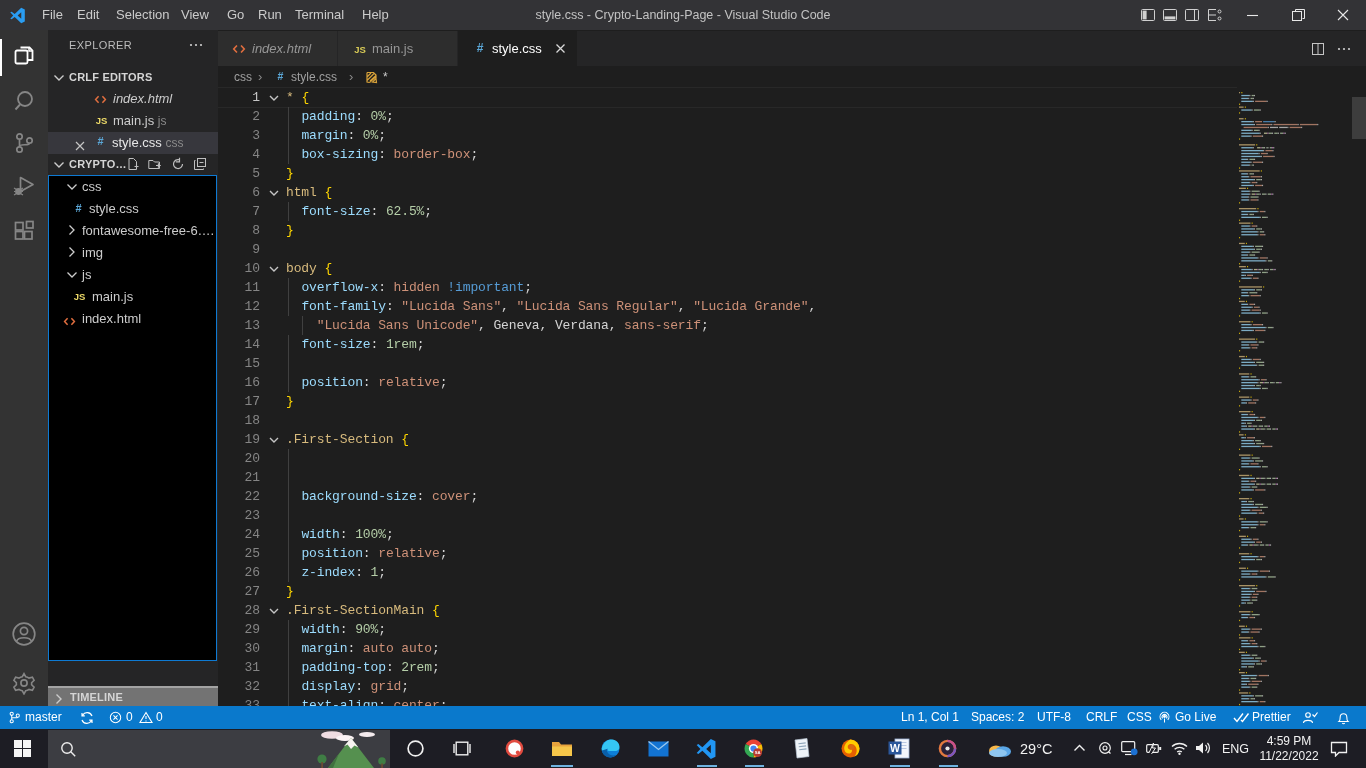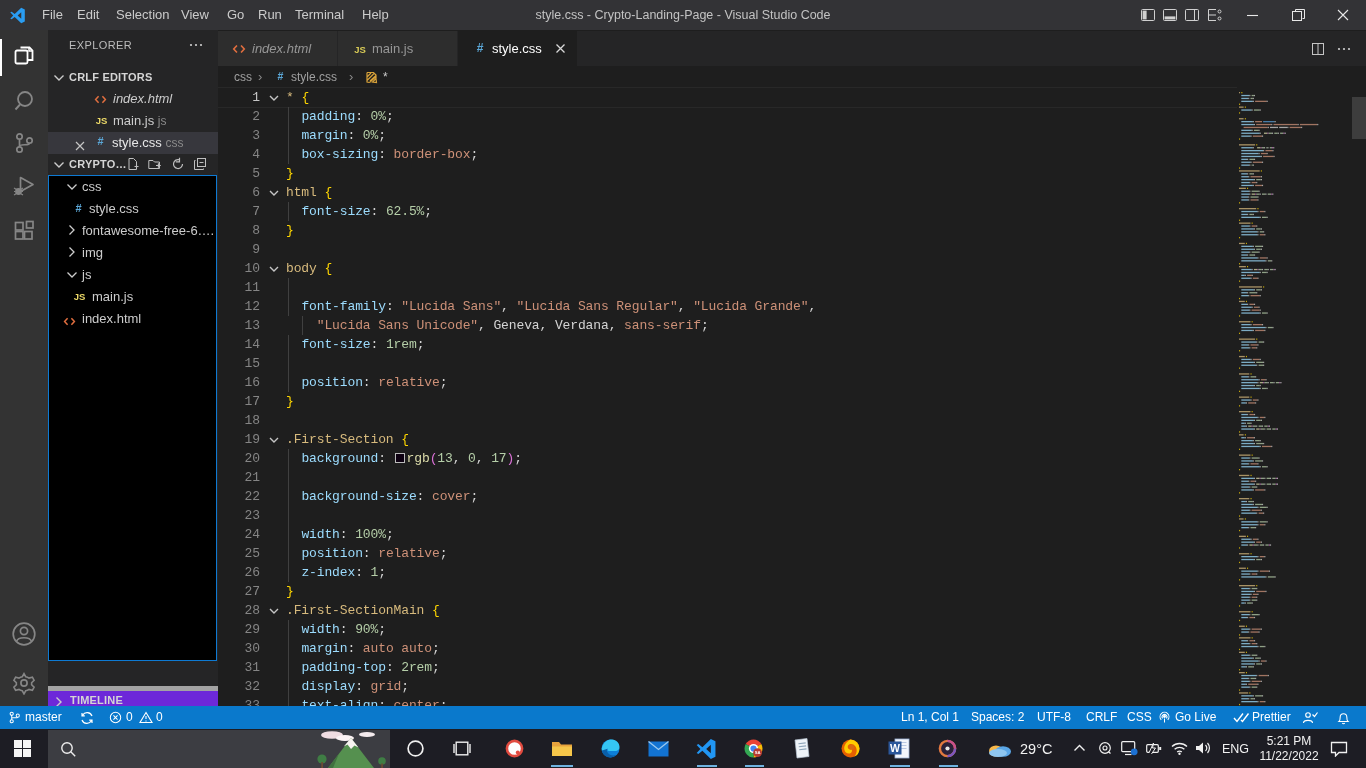--- a/index.html
+++ b/index.html
@@ -225,21 +225,21 @@
           <span class="abs" style="left:43px;color:#cccccc">main.js</span>
         </div>
   <div class="srow" style="top:132px">
           <span class="abs" style="left:14px;top:5px"><svg width="13" height="13" viewBox="0 0 13 13">
               <path d="M4.6 3.2 L1.6 6.5 4.6 9.8 M8.4 3.2 L11.4 6.5 8.4 9.8" stroke="#e06e3f" fill="none" stroke-width="1.5"></path>
             </svg></span>
           <span class="abs" style="left:33px;color:#cccccc">index.html</span>
         </div>
  </div>
 
- <div class="abs" style="left:0;top:656px;width:170px;height:20px;background:#6d28d9;border-top:5px solid #a3a3a3">
+ <div class="abs" style="left:0;top:656px;width:170px;height:20px;background:#737373;border-top:2px solid #a3a3a3">
   <svg class="abs" style="left:7px;top:5px" width="8" height="12" viewBox="0 0 8 12">
           <path d="M1.5 1.5 L6 6 1.5 10.5" stroke="#ccc" fill="none" stroke-width="1.4"></path>
         </svg>
   <span class="abs shead" style="left:22px;top:3px">TIMELINE</span>
  </div>
 </div>
 
 <div id="tabbar">
  <div class="tab" style="left:0;width:119px;background:#2d2d2d">
   <span class="abs" style="left:14px;top:11px"><svg width="14" height="14" viewBox="0 0 13 13">
@@ -351,31 +351,31 @@
       <svg class="fold" style="top:103px" width="10" height="6" viewBox="0 0 10 6">
         <path d="M1 1 L5 5 L9 1" stroke="#c5c5c5" fill="none" stroke-width="1.4"></path>
       </svg>
       <div class="cl" style="top:115px"><i class="u">  </i><i class="p">font-size</i><i class="u">: </i><i class="n">62.5%</i><i class="u">;</i></div>
       <div class="cl" style="top:134px"><i class="b">}</i></div>
       <div class="cl" style="top:153px"></div>
       <div class="cl" style="top:172px"><i class="s">body </i><i class="b">{</i></div>
       <svg class="fold" style="top:179px" width="10" height="6" viewBox="0 0 10 6">
         <path d="M1 1 L5 5 L9 1" stroke="#c5c5c5" fill="none" stroke-width="1.4"></path>
       </svg>
+      <div class="cl" style="top:191px"><i class="u">  </i><i class="p">overflow-x</i><i class="u">: </i><i class="v">hidden </i><i class="k">!important</i><i class="u">;</i></div>
       <div class="cl" style="top:210px"><i class="u">  </i><i class="p">font-family</i><i class="u">: </i><i class="v">"Lucida Sans"</i><i class="u">, </i><i class="v">"Lucida Sans Regular"</i><i class="u">, </i><i class="v">"Lucida Grande"</i><i class="u">,</i></div>
       <div class="cl" style="top:229px"><i class="u">    </i><i class="v">"Lucida Sans Unicode"</i><i class="u">, </i><i class="w">Geneva</i><i class="u">, </i><i class="w">Verdana</i><i class="u">, </i><i class="v">sans-serif</i><i class="u">;</i></div>
       <div class="cl" style="top:248px"><i class="u">  </i><i class="p">font-size</i><i class="u">: </i><i class="n">1rem</i><i class="u">;</i></div>
       <div class="cl" style="top:286px"><i class="u">  </i><i class="p">position</i><i class="u">: </i><i class="v">relative</i><i class="u">;</i></div>
       <div class="cl" style="top:305px"><i class="b">}</i></div>
       <div class="cl" style="top:324px"></div>
       <div class="cl" style="top:343px"><i class="s">.First-Section </i><i class="b">{</i></div>
       <svg class="fold" style="top:350px" width="10" height="6" viewBox="0 0 10 6">
         <path d="M1 1 L5 5 L9 1" stroke="#c5c5c5" fill="none" stroke-width="1.4"></path>
       </svg>
-      <div class="cl" style="top:362px"><i class="u">  </i><i class="p">background</i><i class="u">: </i><em class="sw" style="background:#0d0011;border-color:#bbb"></em><i class="f">rgb</i><i class="pk">(</i><i class="n">13</i><i class="u">, </i><i class="n">0</i><i class="u">, </i><i class="n">17</i><i class="pk">)</i><i class="u">;</i></div>
       <div class="cl" style="top:400px"><i class="u">  </i><i class="p">background-size</i><i class="u">: </i><i class="v">cover</i><i class="u">;</i></div>
       <div class="cl" style="top:438px"><i class="u">  </i><i class="p">width</i><i class="u">: </i><i class="n">100%</i><i class="u">;</i></div>
       <div class="cl" style="top:457px"><i class="u">  </i><i class="p">position</i><i class="u">: </i><i class="v">relative</i><i class="u">;</i></div>
       <div class="cl" style="top:476px"><i class="u">  </i><i class="p">z-index</i><i class="u">: </i><i class="n">1</i><i class="u">;</i></div>
       <div class="cl" style="top:495px"><i class="b">}</i></div>
       <div class="cl" style="top:514px"><i class="s">.First-SectionMain </i><i class="b">{</i></div>
       <svg class="fold" style="top:521px" width="10" height="6" viewBox="0 0 10 6">
         <path d="M1 1 L5 5 L9 1" stroke="#c5c5c5" fill="none" stroke-width="1.4"></path>
       </svg>
       <div class="cl" style="top:533px"><i class="u">  </i><i class="p">width</i><i class="u">: </i><i class="n">90%</i><i class="u">;</i></div>
@@ -1239,19 +1239,19 @@
       </svg>
  <svg class="abs" style="left:1171px;top:13px" width="17" height="13" viewBox="0 0 17 13">
         <path d="M1 4.5 A11 11 0 0 1 16 4.5 M3.6 7.2 A7.5 7.5 0 0 1 13.4 7.2 M6.2 9.9 A4 4 0 0 1 10.8 9.9" fill="none" stroke="#f0f0f0" stroke-width="1.4"></path>
         <circle cx="8.5" cy="11.8" r="1.2" fill="#f0f0f0"></circle>
       </svg>
  <svg class="abs" style="left:1195px;top:12px" width="16" height="14" viewBox="0 0 16 14">
         <path d="M1 5 H4 L8 1.5 V12.5 L4 9 H1 Z" fill="#f0f0f0"></path>
         <path d="M10.5 4 A4.5 4.5 0 0 1 10.5 10 M12.5 2 A7.5 7.5 0 0 1 12.5 12" fill="none" stroke="#f0f0f0" stroke-width="1.2"></path>
       </svg>
  <span class="trayt" style="left:1222px;top:13px;font-size:12.5px">ENG</span>
- <span class="trayt" style="left:1262px;top:5px;width:54px;text-align:center">5:21 PM</span>
+ <span class="trayt" style="left:1262px;top:5px;width:54px;text-align:center">4:59 PM</span>
  <span class="trayt" style="left:1252px;top:20px;width:74px;text-align:center">11/22/2022</span>
  <svg class="abs" style="left:1330px;top:12px" width="18" height="16" viewBox="0 0 18 16">
         <path d="M1.5 1.5 H16.5 V11.5 H9 L5.5 15 V11.5 H1.5 Z" fill="none" stroke="#f0f0f0" stroke-width="1.3"></path>
       </svg>
 </div>
 
 </div>
 </body></html>

